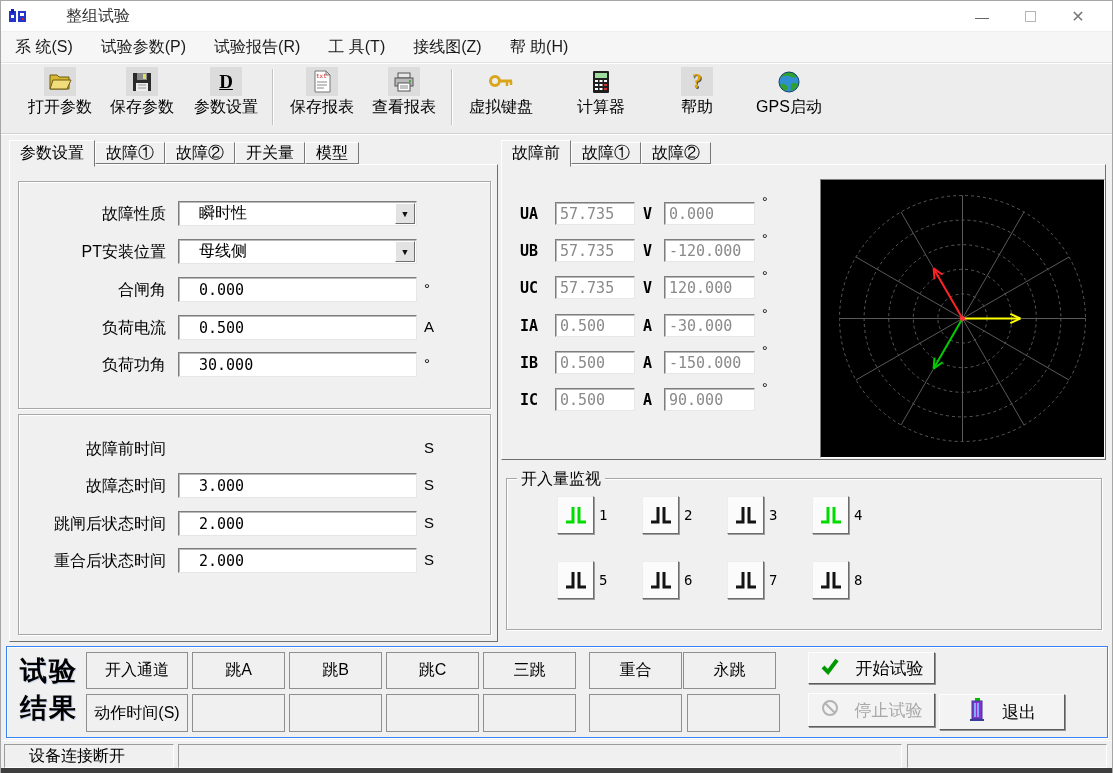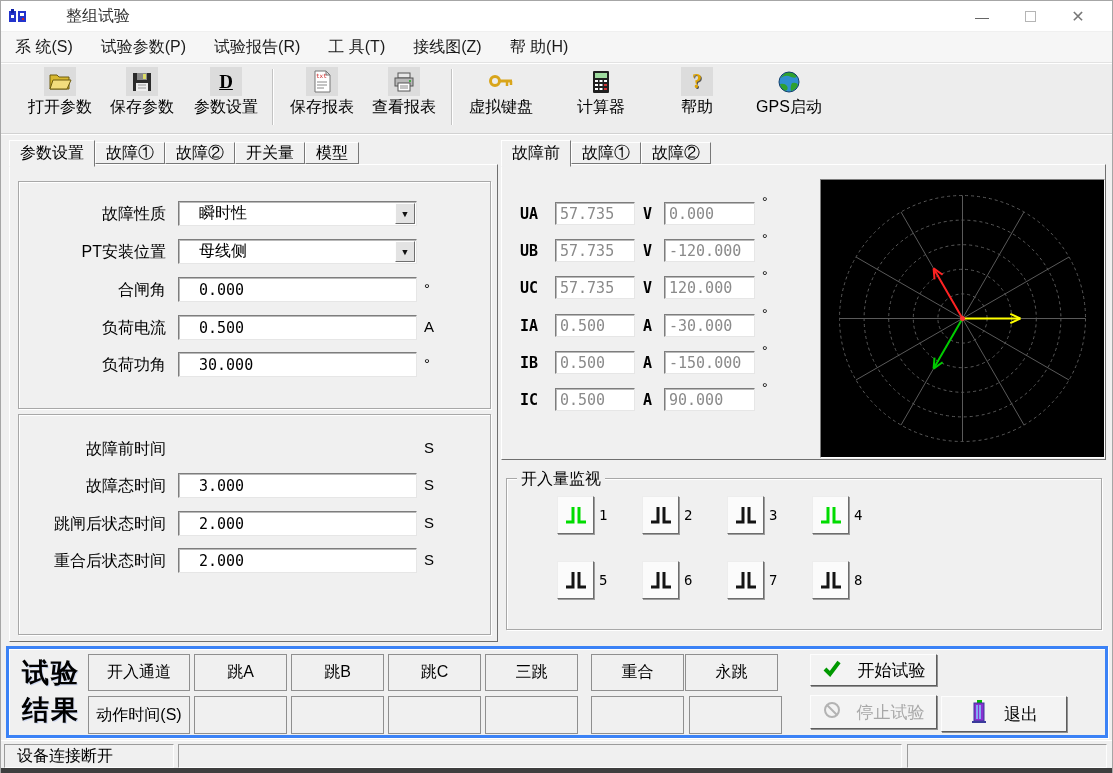--- a/index.html
+++ b/index.html
@@ -114,38 +114,38 @@
   .sw { width: 37px; height: 38px; background: #fbfbfb;
         border: 1px solid; border-color: #ededed #6d6d6d #6d6d6d #ededed;
         box-shadow: 1px 1px 0 #9c9c9c;
         display: flex; align-items: center; justify-content: center; color: #141414; }
   .sw.on { color: #00dc00; }
   .sw svg { display: block; }
   .sw-num { margin-left: 5px; font-size: 14px; font-family: "DejaVu Sans Mono", monospace; color: #000; }
 
   
   #results-frame { position: absolute; left: 5px; top: 645px; width: 1102px; height: 92px;
-                   border: 3px solid #3b82f6; box-shadow: inset 1px 1px 0 #ffffff, 1px 1px 0 #ffffff; }
+                   border: 1px solid #3b82f6; box-shadow: inset 1px 1px 0 #ffffff, 1px 1px 0 #ffffff; }
   #results-title { position: absolute; left: 3px; top: 6px; width: 78px; text-align: center;
                    font-size: 27px; font-weight: bold; line-height: 37px; color: #000;
                    text-shadow: 1px 1px 0 #cdd6ee; letter-spacing: 2px; }
   .rcell { position: absolute; border: 1px solid #8f8f8f; background: #f0f0f0;
            display: flex; align-items: center; justify-content: center; font-size: 16px; color: #000; }
   .abtn { position: absolute; background: #f3f3f3; border: 1px solid;
           border-color: #fdfdfd #5d5d5d #5d5d5d #fdfdfd; box-shadow: 1px 1px 0 #909090;
           display: flex; align-items: center; justify-content: center; gap: 16px;
           font-size: 17px; color: #000; }
   .abtn.disabled { color: #a8a8a8; }
 
   
   #statusbar { position: absolute; left: 0; top: 739px; width: 100%; height: 29px;
                background: #f0f0f0; border-top: 1px solid #ffffff; }
   .spanel { position: absolute; top: 3px; height: 24px; background: #f0f0f0;
             border: 1px solid; border-color: #9b9b9b #fdfdfd #fdfdfd #9b9b9b;
-            display: flex; align-items: center; padding-left: 12px; font-size: 16px; color: #000; }
+            display: flex; align-items: center; padding-left: 24px; font-size: 16px; color: #000; }
   #bottom-strip { position: absolute; left: 0; top: 767px; width: 100%; height: 6px; background: #3e3e3e; }
 </style>
 </head>
 <body>
 
 <div id="win">
 
   <div id="titlebar">
     <span class="app-icon">
       <svg width="18" height="15" viewBox="0 0 18 15">

